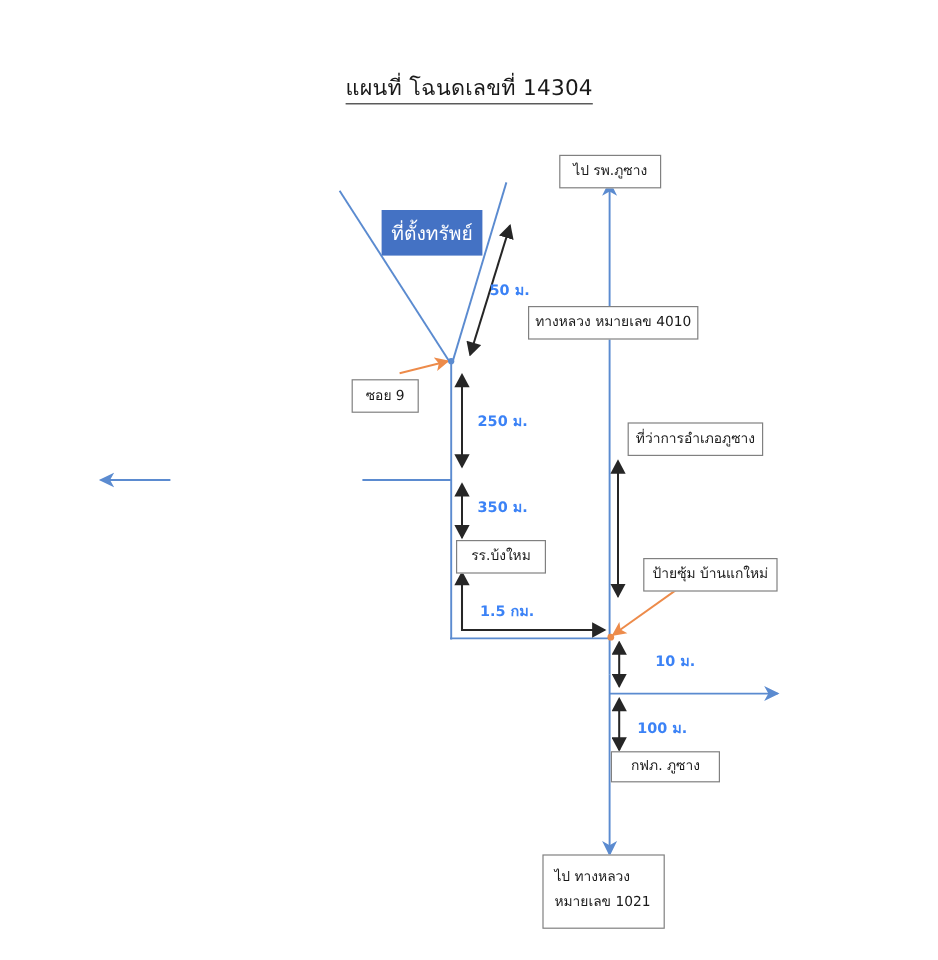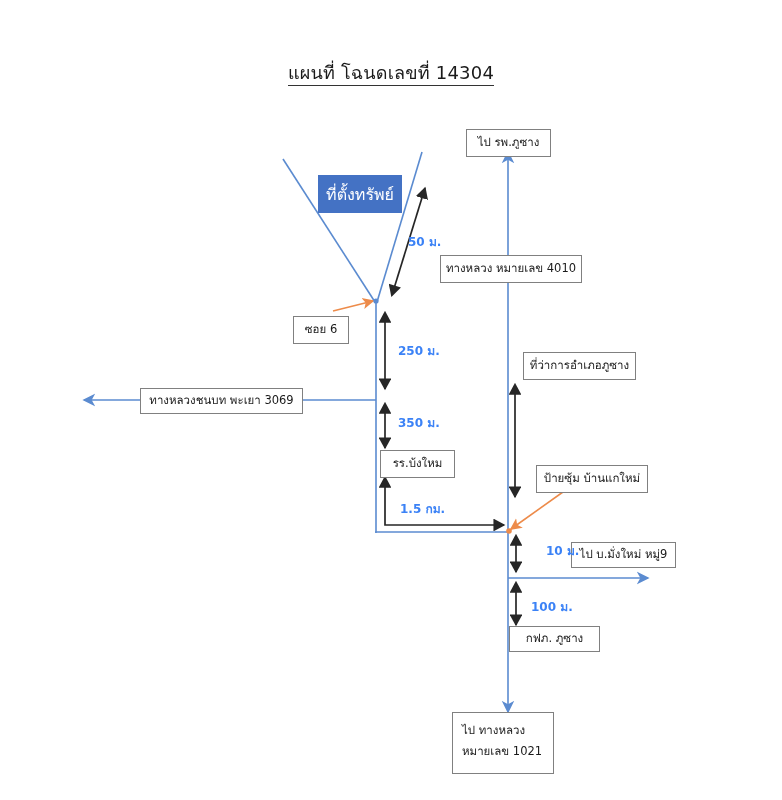--- a/index.html
+++ b/index.html
@@ -154,50 +154,44 @@
     </g>
     <circle cx="376" cy="301" r="2.6" fill="#5b8bd0" stroke="none"></circle>
     <circle cx="509" cy="531" r="2.8" fill="#ed8b4a" stroke="none"></circle>
   </svg>
 
   <div class="prop-box" style="left:318px; top:175px; width:84px; height:38px;">
     <span>ที่ตั้งทรัพย์</span>
   </div>
 
   <div class="label-box" style="left:293px; top:316px; width:56px; height:28px;">
-    <span>ซอย 6</span>
+    <span>ซอย 9</span>
   </div>
 
   <div class="label-box" style="left:466px; top:129px; width:85px; height:28px;">
     <span>ไป รพ.ภูซาง</span>
   </div>
 
   <div class="label-box" style="left:440px; top:255px; width:142px; height:28px;">
     <span>ทางหลวง หมายเลข 4010</span>
   </div>
 
   <div class="label-box" style="left:523px; top:352px; width:113px; height:28px;">
     <span>ที่ว่าการอำเภอภูซาง</span>
   </div>
 
   <div class="label-box" style="left:536px; top:465px; width:112px; height:28px;">
     <span>ป้ายซุ้ม บ้านแกใหม่</span>
   </div>
 
-  <div class="label-box" style="left:140px; top:388px; width:163px; height:26px;">
-    <span>ทางหลวงชนบท พะเยา 3069</span>
-  </div>
 
   <div class="label-box" style="left:380px; top:450px; width:75px; height:28px;">
     <span>รร.บ้งใหม</span>
   </div>
 
-  <div class="label-box" style="left:571px; top:542px; width:105px; height:26px;">
-    <span>ไป บ.มั่งใหม่ หมู่9</span>
-  </div>
 
   <div class="label-box" style="left:509px; top:626px; width:91px; height:26px;">
     <span>กฟภ. ภูซาง</span>
   </div>
 
   <div class="label-box multiline" style="left:452px; top:712px; width:102px; height:62px;">
     <span>ไป ทางหลวง</span>
     <span>หมายเลข 1021</span>
   </div>
 

